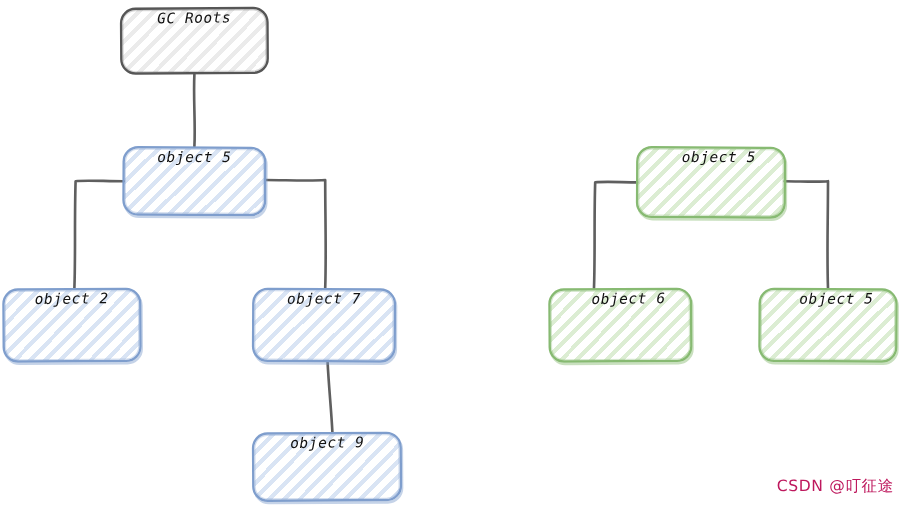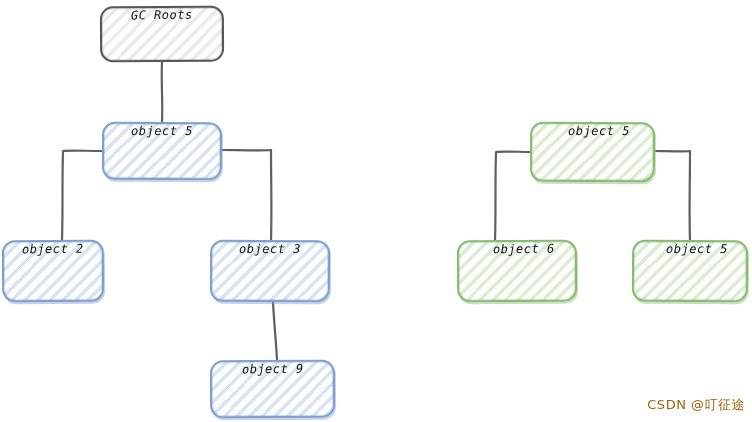--- a/index.html
+++ b/index.html
@@ -56,21 +56,21 @@
     padding-left: 13px;
   }
   .tilt-a { transform: rotate(-0.35deg); }
   .tilt-b { transform: rotate(0.3deg); }
   .watermark {
     position: absolute;
     right: 7px;
     bottom: 8px;
     font-family: "DejaVu Sans", "Liberation Sans", sans-serif;
     font-size: 13px;
-    color: #a16207;
+    color: #be185d;
     letter-spacing: 0.5px;
     user-select: none;
   }
 </style>
 </head>
 <body>
 
 <div class="canvas">
 
   <svg class="edges" viewBox="0 0 752 422" xmlns="http://www.w3.org/2000/svg">
@@ -85,26 +85,26 @@
   </svg>
 
   <div class="node scheme-gray tilt-a" style="left:100px; top:6px; width:124px; height:56px;">
     <span class="lbl">GC Roots</span>
   </div>
 
   <div class="node scheme-blue tilt-b" style="left:102px; top:122px; width:120px; height:58px;">
     <span class="lbl">object 5</span>
   </div>
 
-  <div class="node scheme-blue tilt-a" style="left:2px; top:240px; width:102px; height:62px;">
+  <div class="node scheme-blue tilt-a" style="left:2px; top:240px; width:116px; height:62px;">
     <span class="lbl">object 2</span>
   </div>
 
   <div class="node scheme-blue tilt-b" style="left:210px; top:240px; width:120px; height:62px;">
-    <span class="lbl">object 3</span>
+    <span class="lbl">object 7</span>
   </div>
 
   <div class="node scheme-blue tilt-a" style="left:210px; top:360px; width:125px; height:58px;">
     <span class="lbl">object 9</span>
   </div>
 
   <div class="node scheme-green tilt-b" style="left:530px; top:122px; width:125px; height:60px;">
     <span class="lbl">object 5</span>
   </div>
 

